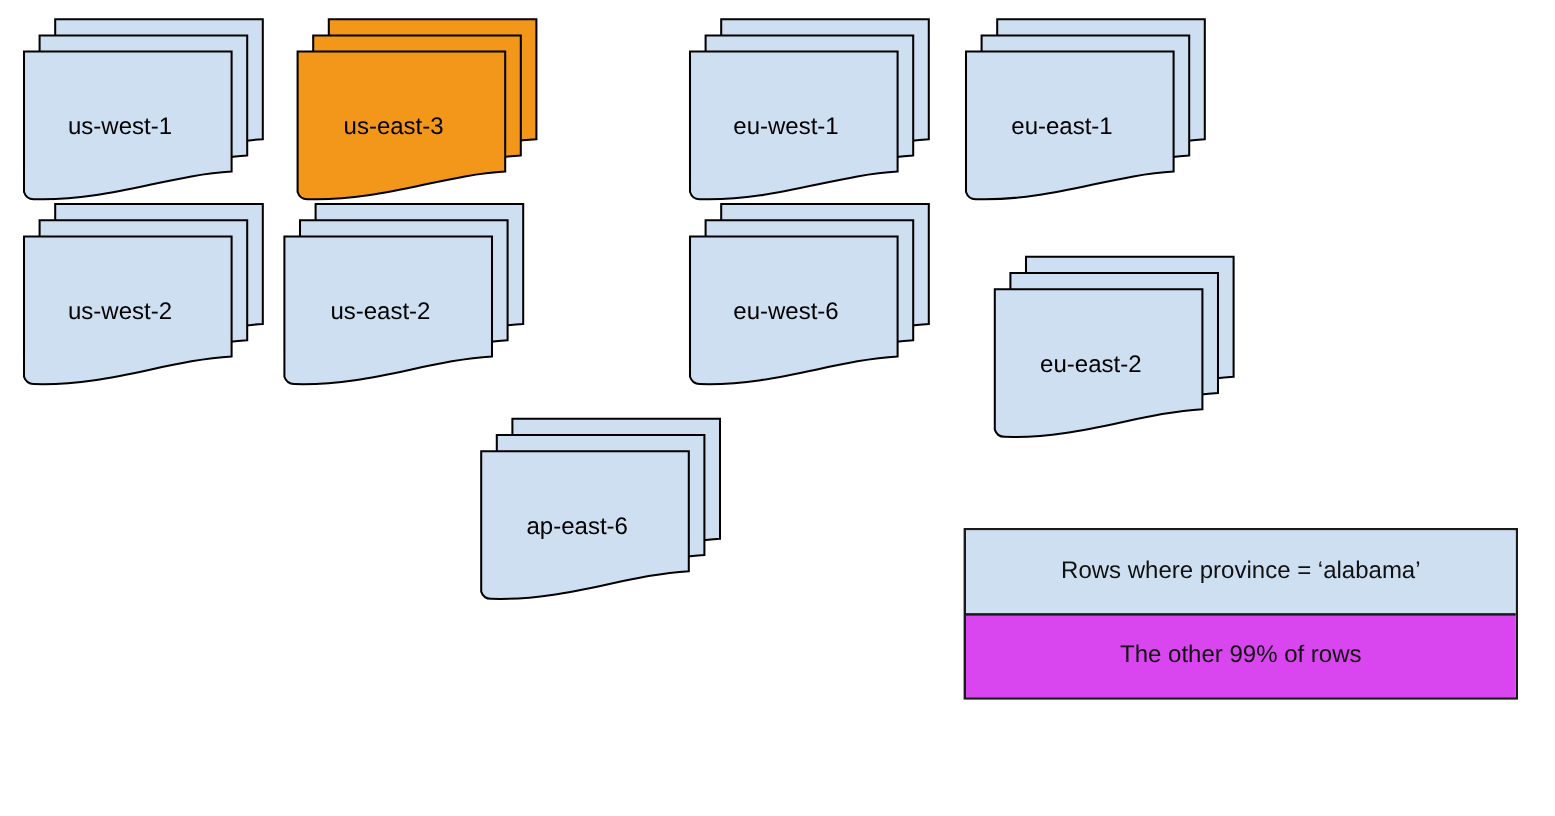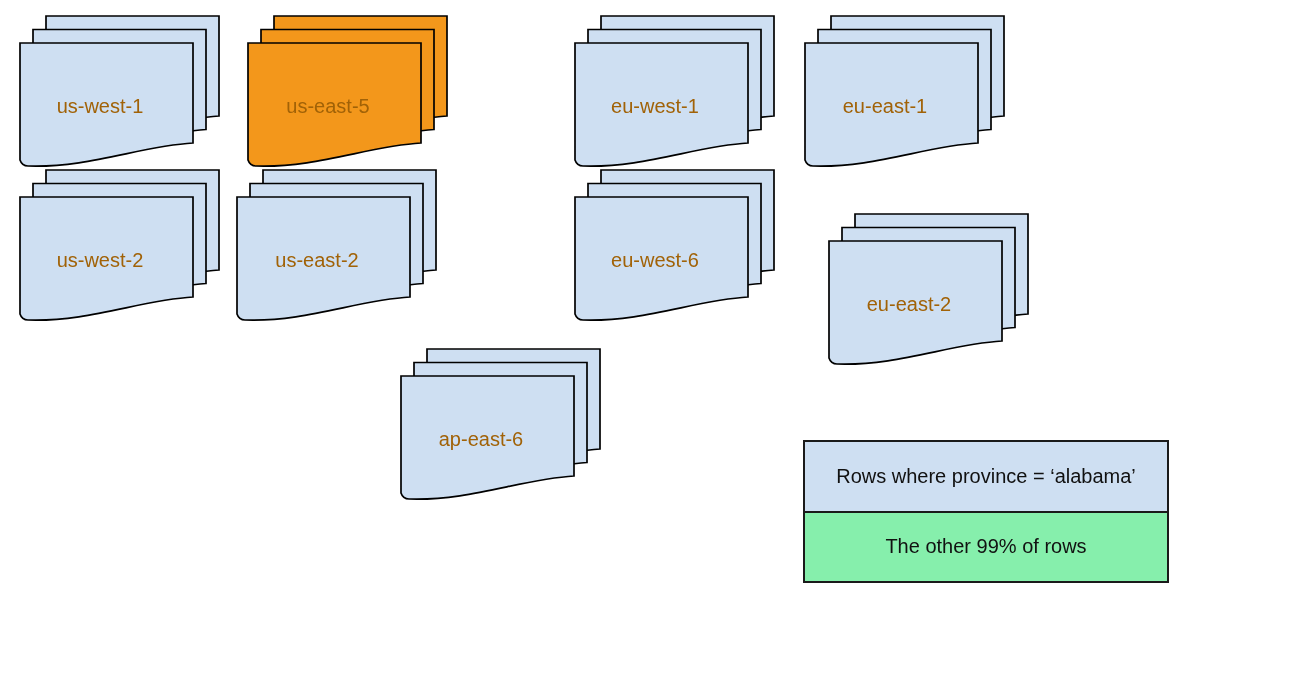--- a/index.html
+++ b/index.html
@@ -40,42 +40,42 @@
   .stack-label {
     position: absolute;
     left: 0;
     top: 27px;
     width: 160px;
     height: 126px;
     display: flex;
     align-items: center;
     justify-content: center;
     font-size: 20px;
-    color: #a16207;
+    color: #000000;
     pointer-events: none;
     white-space: nowrap;
     text-align: right;
   }
   
   .s-us-west-1 { left: 20px;  top: 16px;  }
   .s-us-east-1 { left: 248px; top: 16px;  }
   .s-eu-west-1 { left: 575px; top: 16px;  }
   .s-eu-east-1 { left: 805px; top: 16px;  }
   .s-us-west-2 { left: 20px;  top: 170px; }
   .s-us-east-2 { left: 237px; top: 170px; padding-left: 24px; }
   .s-eu-west-2 { left: 575px; top: 170px; }
   .s-eu-east-2 { left: 829px; top: 170px; margin-top: 44px; }
   .s-ap-east-1 { left: 401px; top: 349px; }
   .s-ap-east-2 { left: 390px; top: 501px; }
 
   .legend {
     position: absolute;
     left: 803px;
     top: 440px;
-    width: 366px;
+    width: 462px;
     height: 143px;
     border: 2px solid #1a1a1a;
     box-sizing: border-box;
     display: flex;
     flex-direction: column;
   }
   .legend-row {
     flex: 1;
     display: flex;
     align-items: center;
@@ -106,21 +106,21 @@
     </svg>
     <div class="stack-label">us-west-1</div>
   </div>
 
   <div class="stack s-us-east-1">
     <svg width="200" height="154" viewBox="0 0 200 154">
       <use href="#doc-shape" x="26" y="0" fill="#F3971B"></use>
       <use href="#doc-shape" x="13" y="13.5" fill="#F3971B"></use>
       <use href="#doc-shape" x="0" y="27" fill="#F3971B"></use>
     </svg>
-    <div class="stack-label">us-east-5</div>
+    <div class="stack-label">us-east-3</div>
   </div>
 
   <div class="stack s-eu-west-1">
     <svg width="200" height="154" viewBox="0 0 200 154">
       <use href="#doc-shape" x="26" y="0" fill="#CEDFF2"></use>
       <use href="#doc-shape" x="13" y="13.5" fill="#CEDFF2"></use>
       <use href="#doc-shape" x="0" y="27" fill="#CEDFF2"></use>
     </svg>
     <div class="stack-label">eu-west-1</div>
   </div>
@@ -177,18 +177,18 @@
       <use href="#doc-shape" x="0" y="27" fill="#CEDFF2"></use>
     </svg>
     <div class="stack-label">ap-east-6</div>
   </div>
 
 
   <div class="legend">
     <div class="legend-row" style="background-color: rgb(206, 223, 242);">
       <span>Rows where province = ‘alabama’</span>
     </div>
-    <div class="legend-row" style="background-color: #86efac;">
+    <div class="legend-row" style="background-color: #d946ef;">
       <span>The other 99% of rows</span>
     </div>
   </div>
 
 </div>
 
 </body></html>

